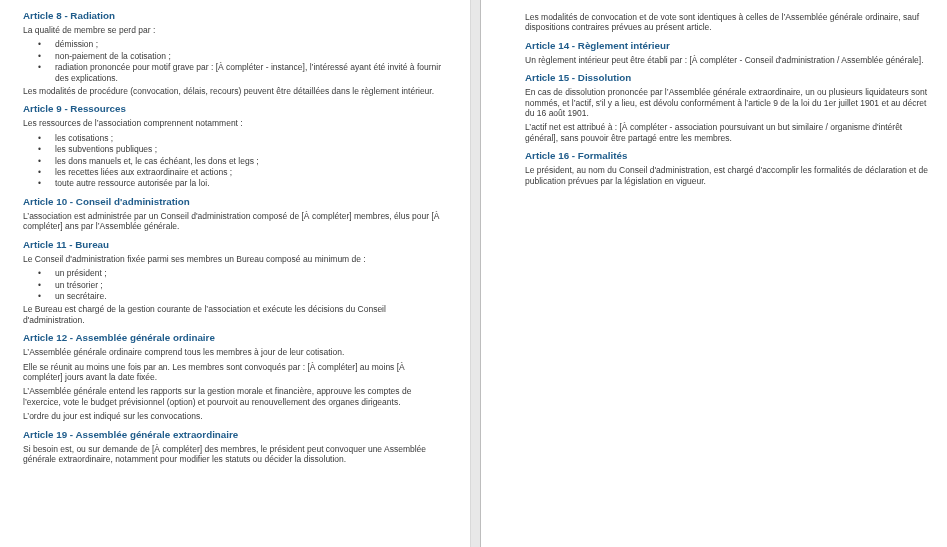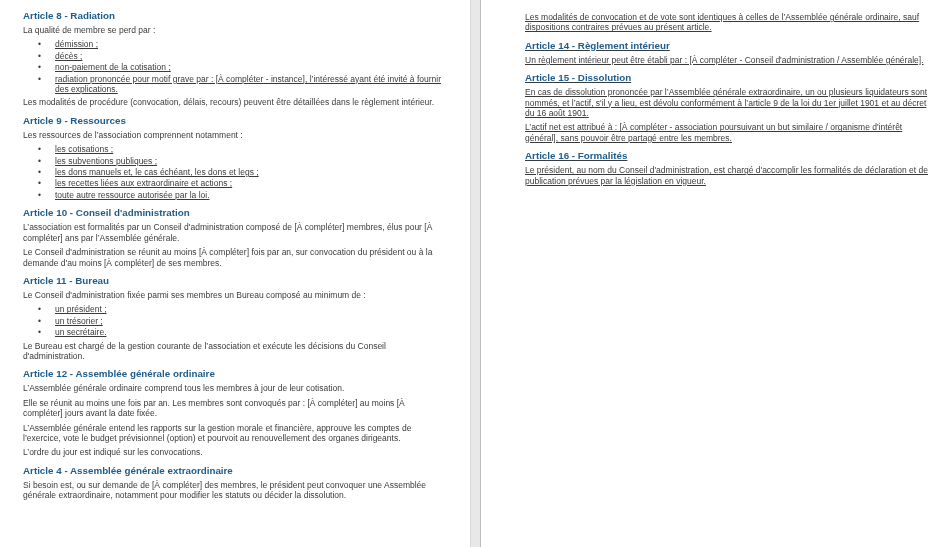--- a/index.html
+++ b/index.html
@@ -32,21 +32,20 @@
     width: 11px;
     flex: 0 0 11px;
     background: var(--gutter-bg, #e8e8e8);
     border-left: 1px solid var(--gutter-border-light, #d9d9d9);
     border-right: 1px solid var(--gutter-border-dark, #bdbdbd);
     box-sizing: border-box;
   }
   .page2 {
     width: 466px;
     padding: 12px 16px 0 44px;
-    text-decoration: underline;
   }
   .article-heading {
     color: var(--heading-blue, #1f5c8b);
     font-weight: bold;
     font-size: 9.8px;
     line-height: 11px;
     margin: 7px 0 4px 0;
   }
   .page > .article-heading:first-child,
   .page > .para:first-child {
@@ -57,70 +56,67 @@
   }
   ul.bullet-list {
     list-style: none;
     margin: 1px 0 3px 0;
     padding: 0;
   }
   ul.bullet-list li {
     position: relative;
     padding-left: 32px;
     margin: 0 0 1px 0;
-    text-decoration: underline;
   }
   ul.bullet-list li::before {
     content: var(--bullet-glyph, "\2022");
     position: absolute;
     left: 15px;
     top: 0;
     color: var(--body-text, #3a3a3a);
   }
 </style>
 </head>
 <body>
 
 <div class="doc">
     <div class="page page1">
       <div class="article-heading">Article 8 - Radiation</div>
       <div class="para">La qualité de membre se perd par :</div>
       <ul class="bullet-list">
         <li>démission ;</li>
-        <li>décès ;</li>
         <li>non-paiement de la cotisation ;</li>
         <li>radiation prononcée pour motif grave par : [À compléter - instance], l’intéressé ayant été invité à fournir des explications.</li>
       </ul>
       <div class="para">Les modalités de procédure (convocation, délais, recours) peuvent être détaillées dans le règlement intérieur.</div>
       <div class="article-heading">Article 9 - Ressources</div>
       <div class="para">Les ressources de l’association comprennent notamment :</div>
       <ul class="bullet-list">
         <li>les cotisations ;</li>
         <li>les subventions publiques ;</li>
         <li>les dons manuels et, le cas échéant, les dons et legs ;</li>
         <li>les recettes liées aux extraordinaire et actions ;</li>
         <li>toute autre ressource autorisée par la loi.</li>
       </ul>
       <div class="article-heading">Article 10 - Conseil d'administration</div>
-      <div class="para">L’association est formalités par un Conseil d'administration composé de [À compléter] membres, élus pour [À compléter] ans par l’Assemblée générale.</div>
-      <div class="para">Le Conseil d'administration se réunit au moins [À compléter] fois par an, sur convocation du président ou à la demande d'au moins [À compléter] de ses membres.</div>
+      <div class="para">L’association est administrée par un Conseil d'administration composé de [À compléter] membres, élus pour [À compléter] ans par l’Assemblée générale.</div>
       <div class="article-heading">Article 11 - Bureau</div>
       <div class="para">Le Conseil d'administration fixée parmi ses membres un Bureau composé au minimum de :</div>
       <ul class="bullet-list">
         <li>un président ;</li>
         <li>un trésorier ;</li>
         <li>un secrétaire.</li>
       </ul>
       <div class="para">Le Bureau est chargé de la gestion courante de l’association et exécute les décisions du Conseil d'administration.</div>
       <div class="article-heading">Article 12 - Assemblée générale ordinaire</div>
       <div class="para">L’Assemblée générale ordinaire comprend tous les membres à jour de leur cotisation.</div>
       <div class="para">Elle se réunit au moins une fois par an. Les membres sont convoqués par : [À compléter] au moins [À compléter] jours avant la date fixée.</div>
       <div class="para">L’Assemblée générale entend les rapports sur la gestion morale et financière, approuve les comptes de l’exercice, vote le budget prévisionnel (option) et pourvoit au renouvellement des organes dirigeants.</div>
       <div class="para">L’ordre du jour est indiqué sur les convocations.</div>
-      <div class="article-heading">Article 4 - Assemblée générale extraordinaire</div>
+      <div class="article-heading">Article 19 - Assemblée générale extraordinaire</div>
       <div class="para">Si besoin est, ou sur demande de [À compléter] des membres, le président peut convoquer une Assemblée générale extraordinaire, notamment pour modifier les statuts ou décider la dissolution.</div>
     </div>
     <div class="gutter"></div>
     <div class="page page2">
       <div class="para">Les modalités de convocation et de vote sont identiques à celles de l’Assemblée générale ordinaire, sauf dispositions contraires prévues au présent article.</div>
       <div class="article-heading">Article 14 - Règlement intérieur</div>
       <div class="para">Un règlement intérieur peut être établi par : [À compléter - Conseil d'administration / Assemblée générale].</div>
       <div class="article-heading">Article 15 - Dissolution</div>
       <div class="para">En cas de dissolution prononcée par l’Assemblée générale extraordinaire, un ou plusieurs liquidateurs sont nommés, et l’actif, s'il y a lieu, est dévolu conformément à l’article 9 de la loi du 1er juillet 1901 et au décret du 16 août 1901.</div>
       <div class="para">L’actif net est attribué à : [À compléter - association poursuivant un but similaire / organisme d'intérêt général], sans pouvoir être partagé entre les membres.</div>

